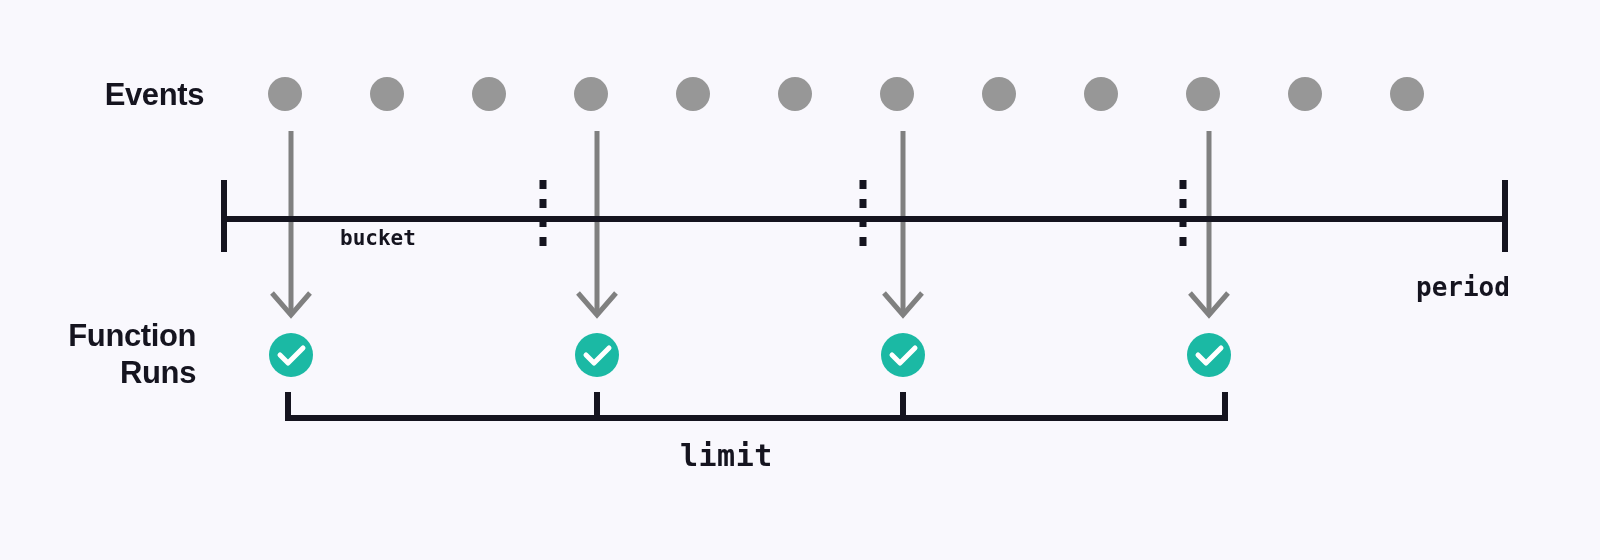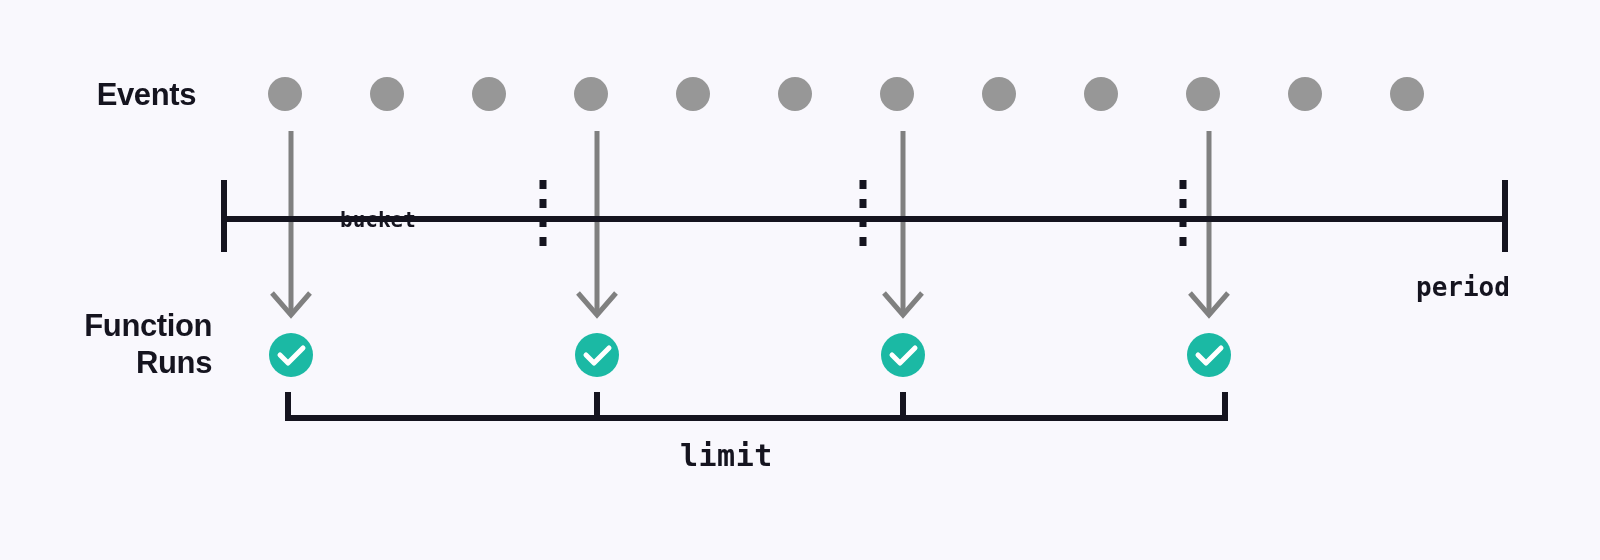--- a/index.html
+++ b/index.html
@@ -29,33 +29,33 @@
   .row-label {
     position: absolute;
     text-align: right;
     font-weight: bold;
     font-size: 31px;
     line-height: 37px;
     color: #15141f;
     letter-spacing: -0.4px;
     white-space: pre-line;
   }
-  #label-events  { left: 0px; top: 76px;  width: 196px; }
+  #label-events  { left: 0px; top: 76px;  width: 196px; padding-left: 8px; }
   #label-time    { left: 0px; top: 196px; width: 196px; }
-  #label-fnruns  { left: 0px; top: 307px; width: 196px; padding-left: 16px; }
+  #label-fnruns  { left: 0px; top: 317px; width: 196px; }
 
   .mono-label {
     position: absolute;
     font-family: "DejaVu Sans Mono", "Liberation Mono", monospace;
     color: #15141f;
     white-space: nowrap;
   }
   #label-bucket {
     left: 340px;
-    top: 208px;
+    top: 226px;
     font-size: 21px;
     font-weight: bold;
   }
   #label-period {
     left: 1416px;
     top: 272px;
     font-size: 26px;
     font-weight: bold;
   }
   #label-limit {

